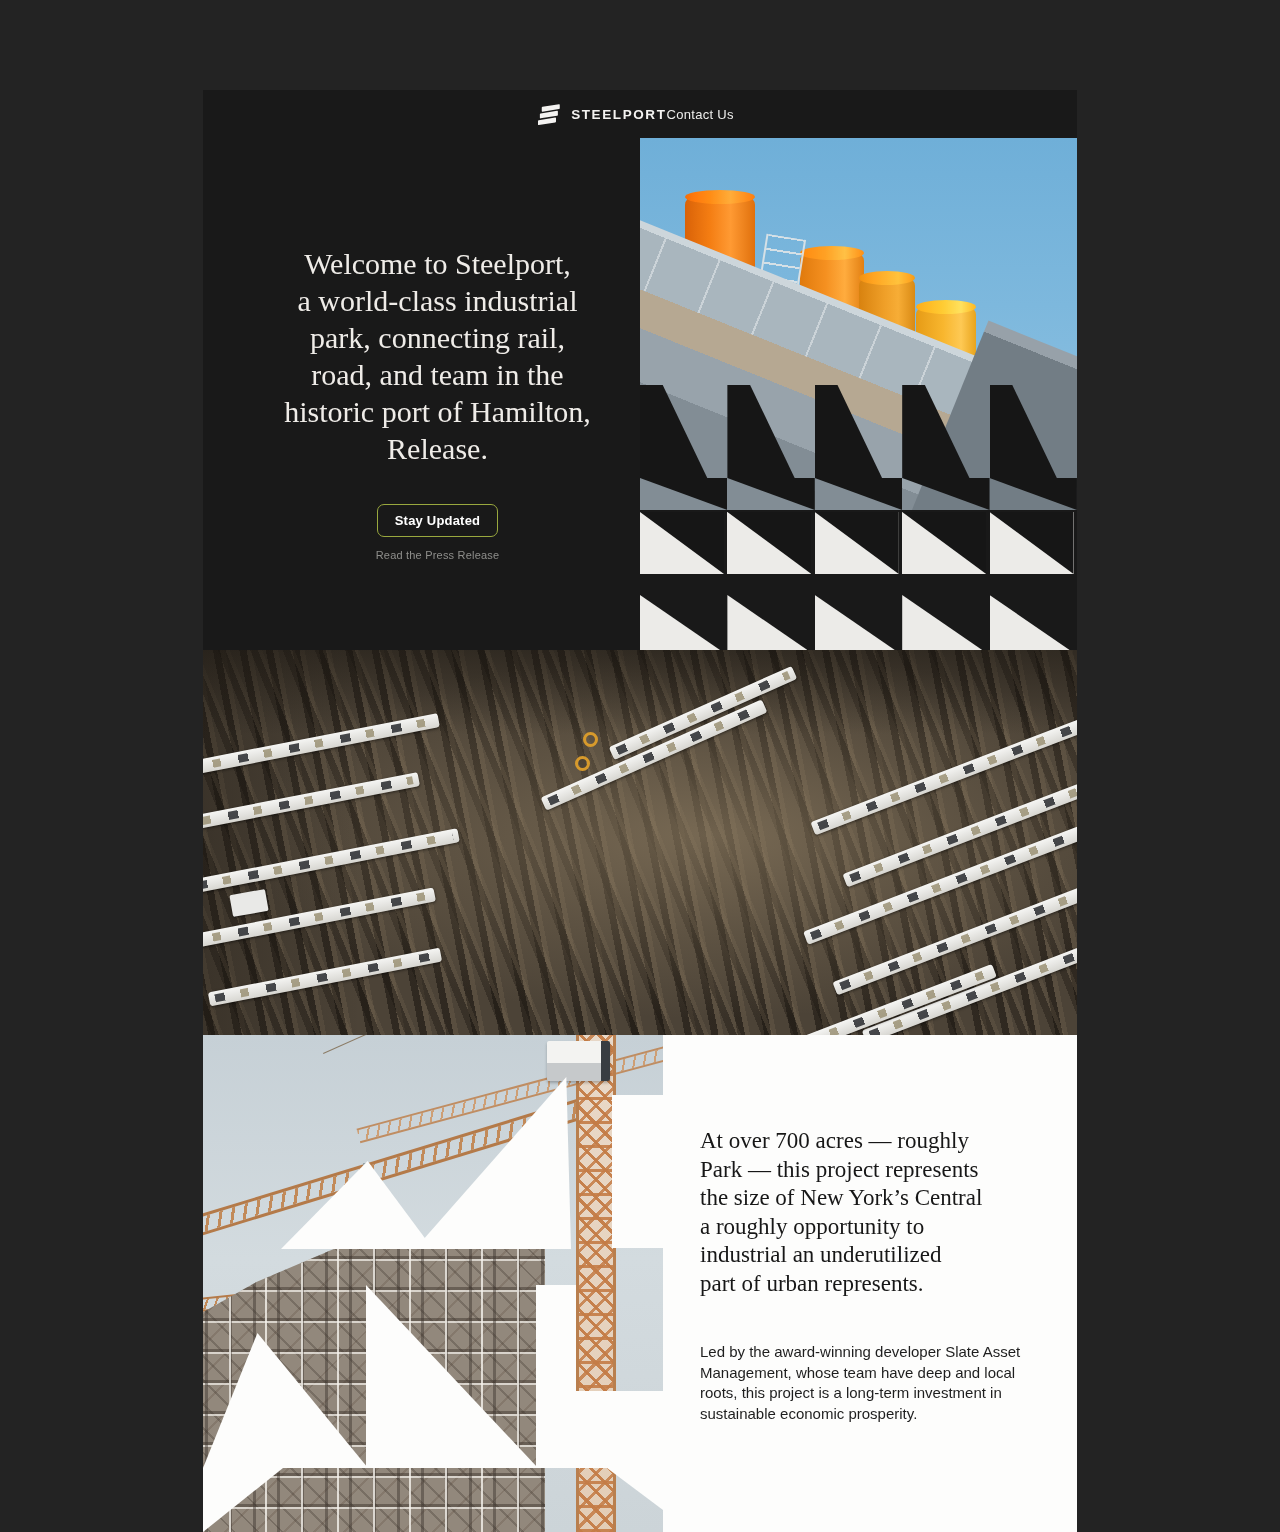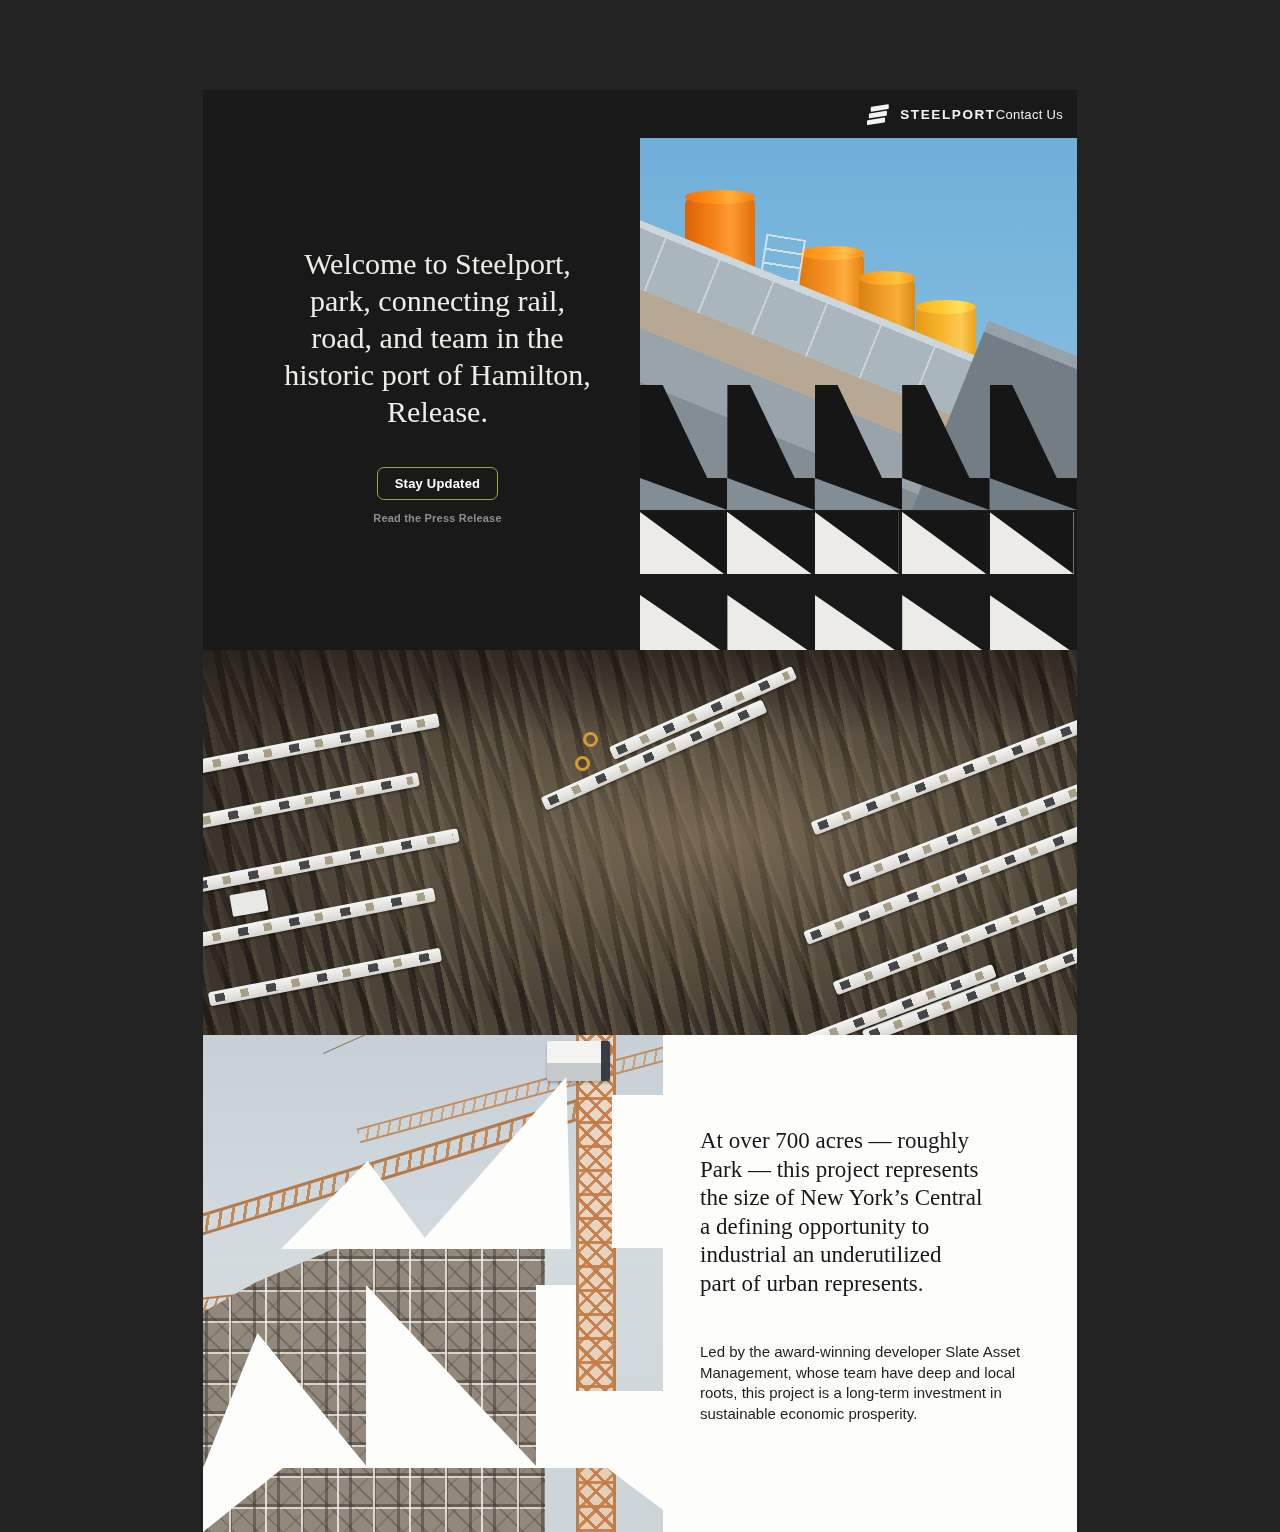--- a/index.html
+++ b/index.html
@@ -6,31 +6,31 @@
   body{
     width:1280px;height:1532px;position:relative;overflow:hidden;
     background:#232323;
     font-family:"Liberation Sans", sans-serif;
     -webkit-font-smoothing:antialiased;
   }
   .card{position:absolute;left:203px;top:90px;width:874px;height:1442px;}
 
   
   .hero{position:relative;width:874px;height:560px;background:#191919;}
-  .topbar{position:absolute;left:16px;top:0;width:100%;height:48px;display:flex;align-items:center;justify-content:flex-end;box-sizing:border-box;padding:0 30px 0 19px;}
+  .topbar{position:absolute;left:0;top:0;width:100%;height:48px;display:flex;align-items:center;justify-content:center;box-sizing:border-box;padding:0 30px 0 19px;}
   .brand{display:flex;align-items:center;gap:9px;cursor:pointer;}
   .brand svg{display:block;}
   .brand-name{color:#f4f3f1;font-size:13.5px;font-weight:bold;letter-spacing:1.6px;}
   .contact{color:#eeeeec;font-size:13px;letter-spacing:.3px;cursor:pointer;}
 
   .hero-left{position:absolute;left:16px;top:48px;width:437px;height:512px;text-align:center;}
   .hero-headline{margin-top:107px;font-family:"Liberation Serif", serif;font-weight:400;color:#efece8;font-size:30px;line-height:37px;}
   .hero-headline span{display:block;}
   .cta{display:inline-block;margin-top:37px;padding:8px 17px;border:1.5px solid #99a83e;border-radius:7px;background:transparent;color:#ffffff;font-family:"Liberation Sans",sans-serif;font-size:13px;font-weight:bold;letter-spacing:.2px;cursor:pointer;}
-  .press{margin-top:12px;color:#8e8e8b;font-size:11px;letter-spacing:.2px;cursor:pointer;font-weight:bold;}
+  .press{margin-top:12px;color:#8e8e8b;font-size:11px;letter-spacing:.2px;cursor:pointer;}
 
   .hero-right{position:absolute;left:437px;top:48px;width:437px;height:512px;}
   .photo{position:absolute;left:0;top:0;width:437px;height:372px;overflow:hidden;background:linear-gradient(180deg,#6fafd8 0%,#7db8dd 45%,#93c4e2 100%);}
   .silo{position:absolute;border-radius:9px 9px 12px 12px;}
   .silo::before{content:"";position:absolute;left:0;top:-6px;width:100%;height:14px;border-radius:50%;background:inherit;filter:brightness(1.12);}
   .silo1{left:45px;top:58px;width:70px;height:100px;background:linear-gradient(90deg,#d96208 0%,#f47d12 35%,#ff9a33 65%,#e0700c 100%);}
   .silo2{left:160px;top:114px;width:64px;height:96px;background:linear-gradient(90deg,#e07a0d 0%,#f headline 0,#f59020 40%,#ffac3e 70%,#e27f12 100%);}
   .silo2{background:linear-gradient(90deg,#e07a0d 0%,#f59020 40%,#ffac3e 70%,#e27f12 100%);}
   .silo3{left:219px;top:139px;width:56px;height:90px;background:linear-gradient(90deg,#d8820f 0%,#efA028 45%,#f7ad36 70%,#d98a14 100%);}
   .silo3{background:linear-gradient(90deg,#d8820f 0%,#ef9f28 45%,#f7ad36 70%,#d98a14 100%);}
@@ -123,20 +123,21 @@
           </g>
         </svg>
         <span class="brand-name">STEELPORT</span>
       </div>
       <div class="contact">Contact Us</div>
     </div>
 
     <div class="hero-left">
       <h1 class="hero-headline" style="margin-bottom:0;">
         <span>Welcome to Steelport,</span>
+        <span>a world-class industrial</span>
         <span>park, connecting rail,</span>
         <span>road, and team in the</span>
         <span>historic port of Hamilton,</span>
         <span>Release.</span>
       </h1>
       <button class="cta">Stay Updated</button>
       <div class="press">Read the Press Release</div>
     </div>
 
     <div class="hero-right">
@@ -245,21 +246,21 @@
       <div class="carve cD"></div>
       <div class="carve cE"></div>
       <div class="carve cG"></div>
     </div>
 
     <div class="about-text">
       <h2 class="about-headline" style="margin:0;">
         <span>At over 700 acres — roughly</span>
         <span>Park — this project represents</span>
         <span>the size of New York’s Central</span>
-        <span>a defining opportunity to</span>
+        <span>a roughly opportunity to</span>
         <span>industrial an underutilized</span>
         <span>part of urban represents.</span>
       </h2>
       <p class="about-body">Led by the award-winning developer Slate Asset Management, whose team have deep and local roots, this project is a long-term investment in sustainable economic prosperity.</p>
     </div>
   </section>
 
 </div>
 
 </body></html>

